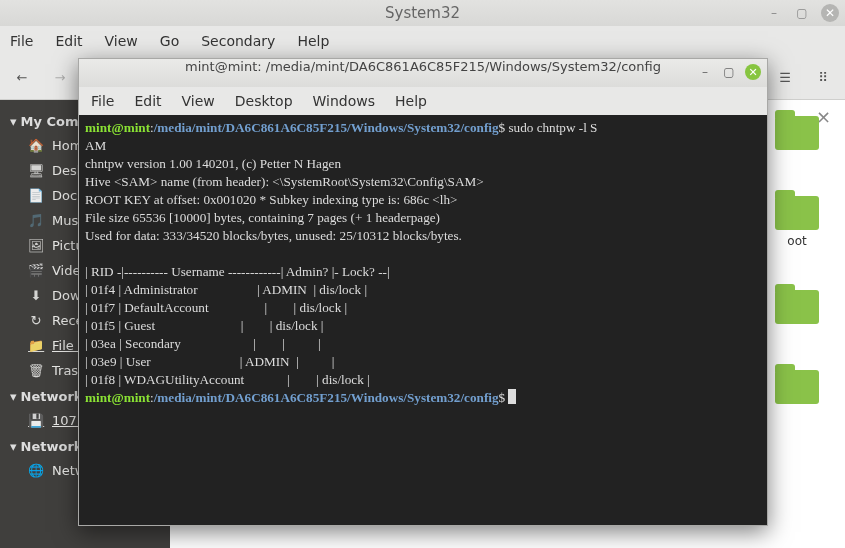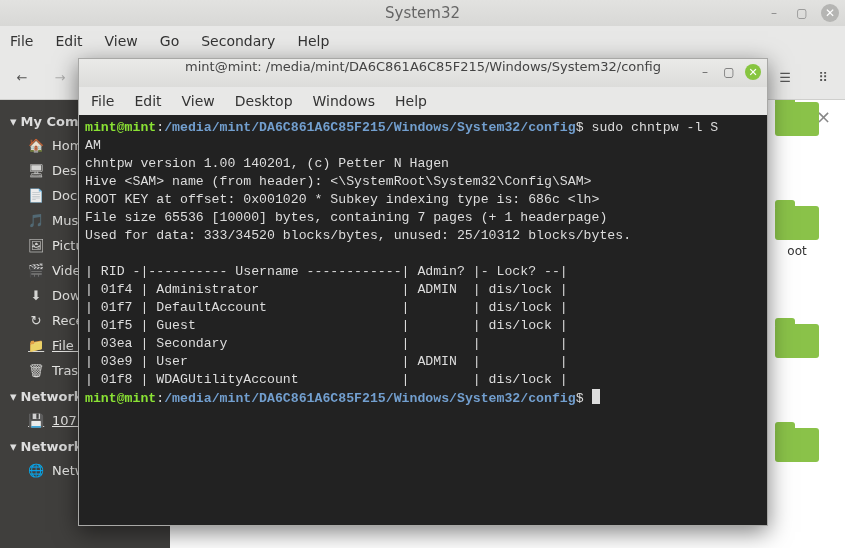--- a/index.html
+++ b/index.html
@@ -79,23 +79,23 @@
   }
   .side-item.active { text-decoration: underline; }
   .side-ico { width:16px; text-align:center; opacity:.9; }
   .content-pane {
     flex:1;
     background:#fff;
     position:relative;
     overflow:hidden;
   }
   .folder-col {
-    position:absolute; right:18px; top:2px;
+    position:absolute; right:18px; top:16px;
     width:60px;
-    display:flex; flex-direction:column; gap:66px;
+    display:flex; flex-direction:column; gap:42px;
   }
   .folder {
     width:44px; height:34px;
     background:#8ac249;
     border-radius:3px;
     position:relative;
     margin:0 auto;
   }
   .folder::before{
     content:""; position:absolute; left:0; top:-6px;
@@ -135,21 +135,21 @@
     gap:20px;
     padding:0 12px;
     font-size:14px;
     background:#e8e8e7;
     color:#333;
   }
   .term-body {
     flex:1;
     background:#222;
     color:#ddd;
-    font-family: Liberation Mono, monospace;
+    font-family: Liberation Serif, serif;
     font-size:13.2px;
     line-height:18px;
     padding:4px 6px;
     white-space:pre;
     overflow:hidden;
   }
   .pr-user { color:#8ae234; font-weight:bold; }
   .pr-path { color:#729fcf; font-weight:bold; }
   .pr-dollar { color:#ddd; }
   .cursor {

